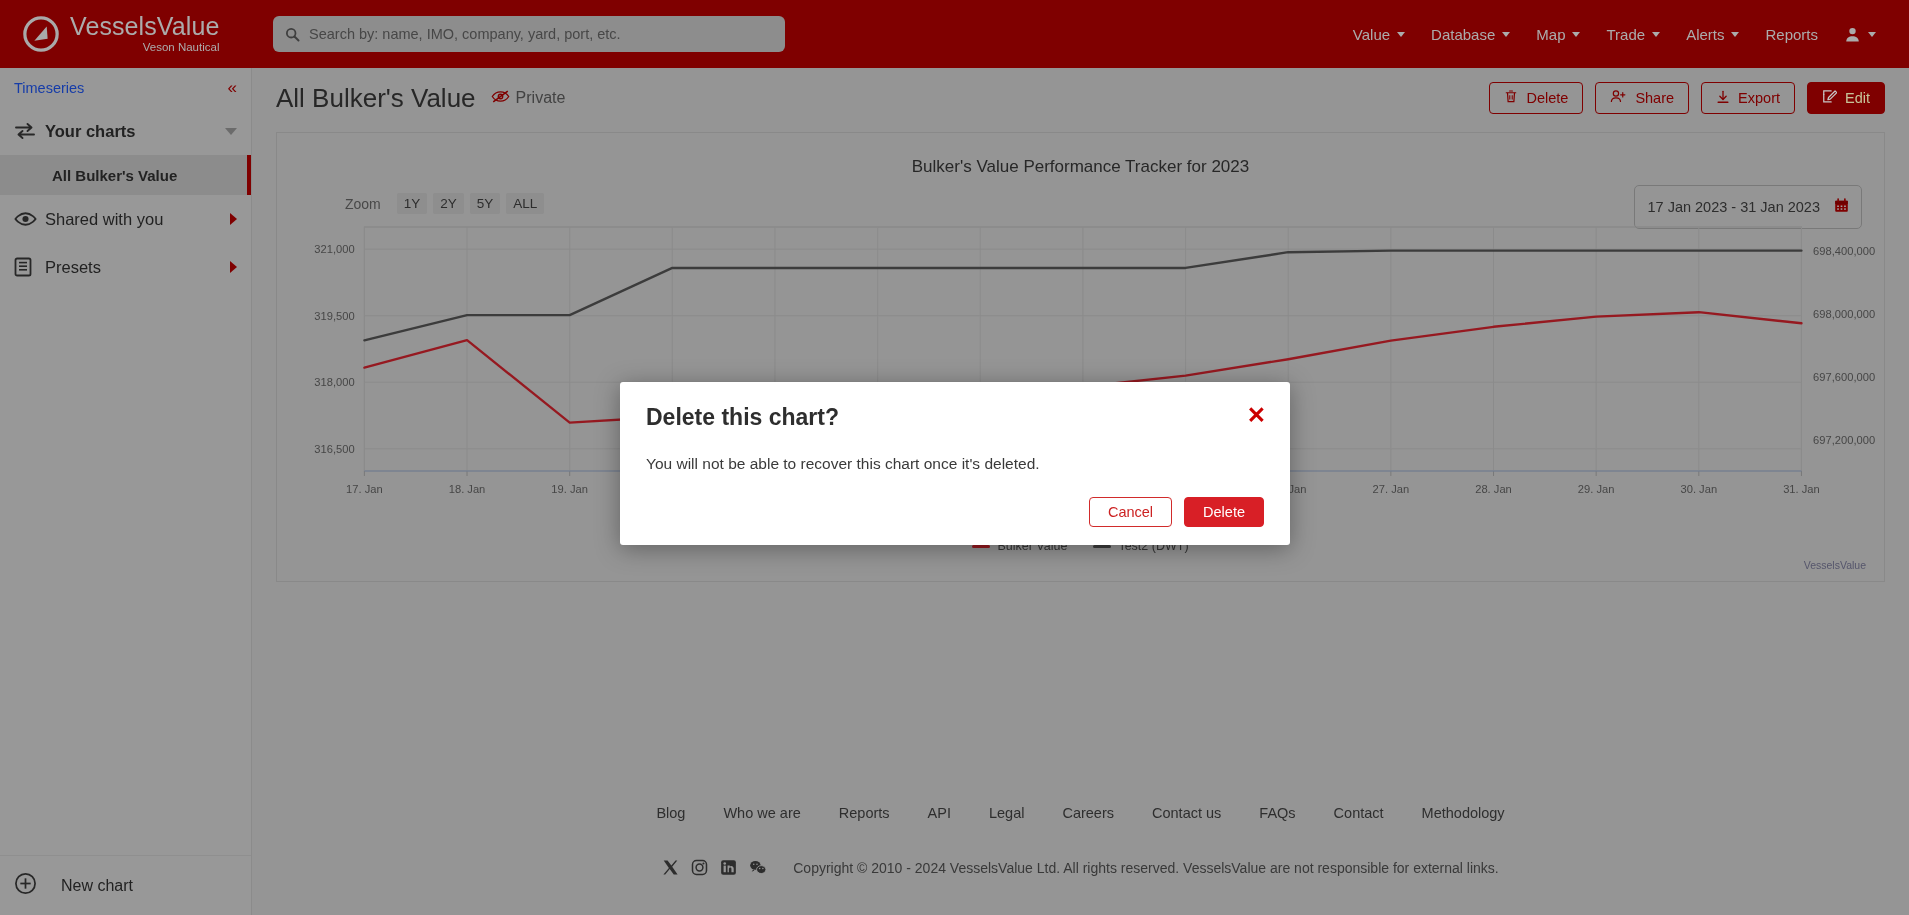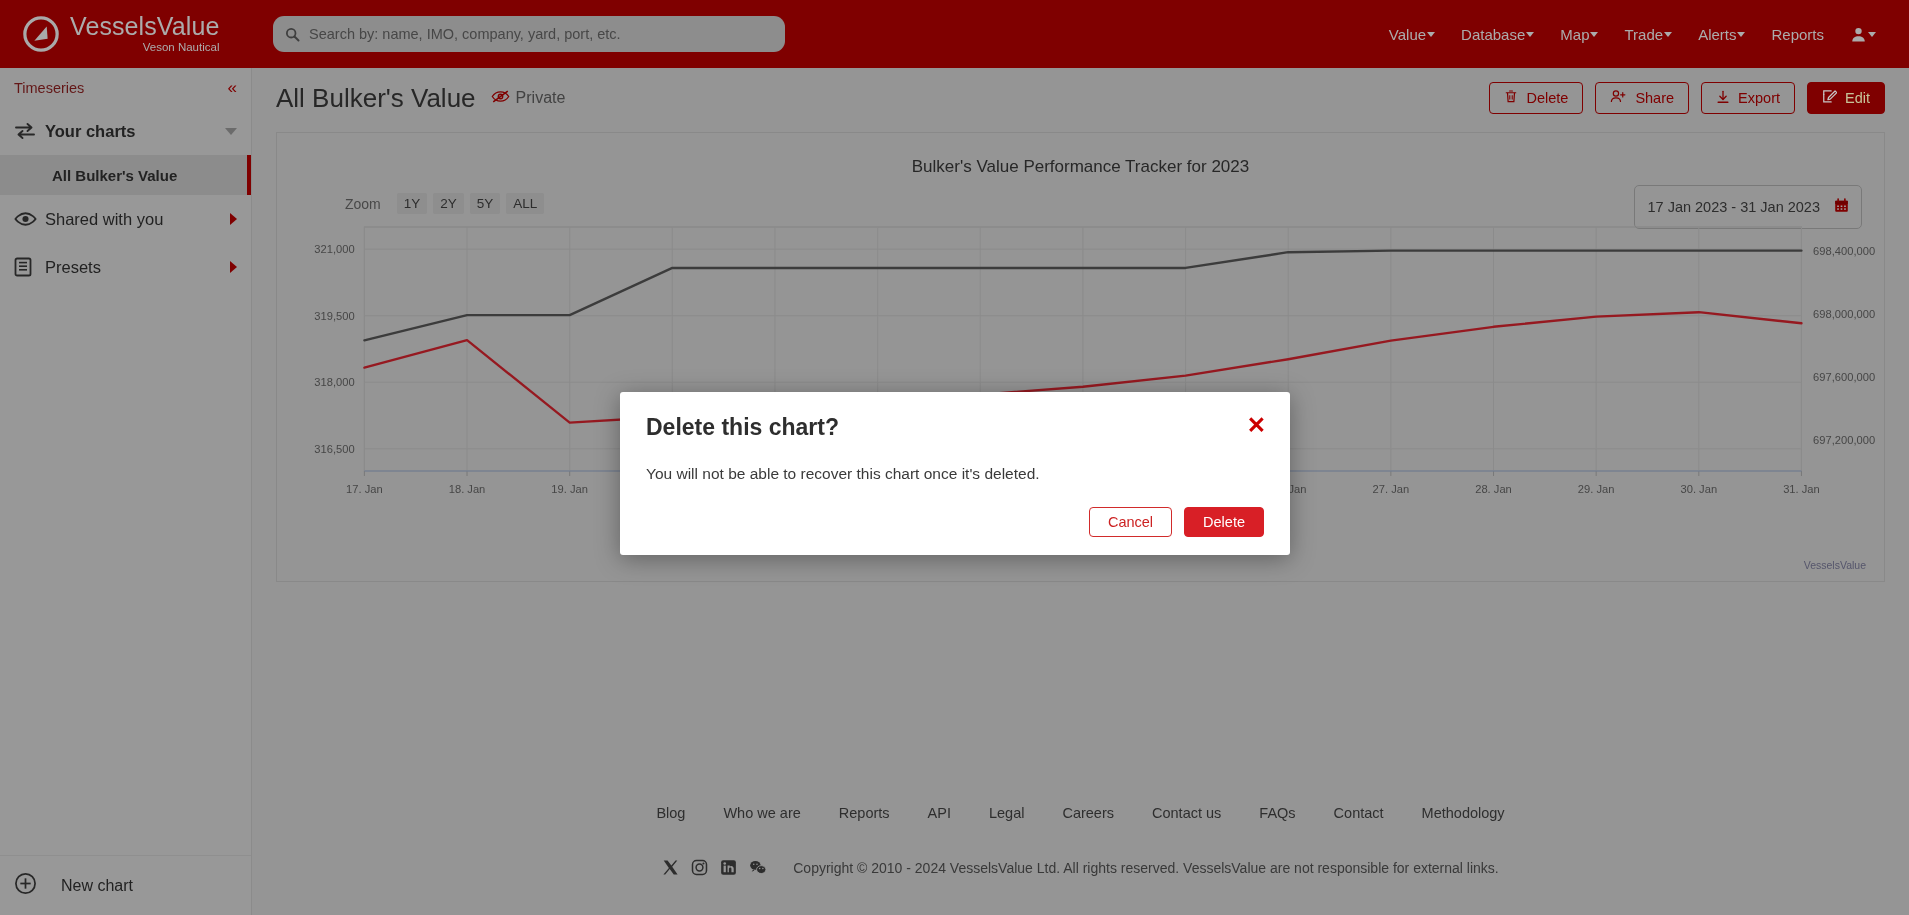--- a/index.html
+++ b/index.html
@@ -17,43 +17,43 @@
     position: absolute; top: 0; left: 0; width: 1909px; height: 68px;
     background: #a30000; display: flex; align-items: center;
   }
   .brand { display: flex; align-items: center; margin-left: 22px; }
   .brand-mark { width: 38px; height: 38px; flex: 0 0 38px; }
   .brand-text { margin-left: 10px; line-height: 1; }
   .brand-name { font-size: 25px; color: #dcdcdc; font-weight: 400; letter-spacing: .1px; }
   .brand-sub { font-size: 11.5px; color: #dcdcdc; text-align: right; margin-top: 3px; }
   .searchbox {
     position: absolute; left: 273px; top: 16px; width: 512px; height: 36px;
-    background: #b5b5b5; border-radius: 11px; display: flex; align-items: center; padding: 0 12px;
+    background: #b5b5b5; border-radius: 6px; display: flex; align-items: center; padding: 0 12px;
   }
   .searchbox .mag { width: 15px; height: 15px; flex: 0 0 15px; opacity: .85; }
   .searchbox input {
     border: 0; outline: 0; background: transparent; margin-left: 9px;
     font-family: inherit; font-size: 14.5px; color: #4a4a4a; width: 100%;
   }
   .searchbox input::placeholder { color: #5b5b5b; }
   .navitems { position: absolute; right: 20px; top: 0; height: 68px; display: flex; align-items: center; }
   .navitem {
-    display: flex; align-items: center; gap: 1px; color: #dcdcdc; font-size: 15px;
+    display: flex; align-items: center; gap: 7px; color: #dcdcdc; font-size: 15px;
     padding: 8px 13px; cursor: pointer; white-space: nowrap;
   }
   .caret { width: 0; height: 0; border-left: 4.5px solid transparent; border-right: 4.5px solid transparent; border-top: 5px solid #dcdcdc; }
   .user-ico { width: 17px; height: 17px; }
 
   
   .sidebar {
     position: absolute; top: 68px; left: 0; width: 252px; height: 847px;
     background: #c3c3c3; border-right: 1px solid #b2b2b2;
   }
   .sb-head { height: 39px; display: flex; align-items: center; padding: 0 14px; }
-  .sb-head-title { font-size: 14.5px; color: #7f1d1d; }
+  .sb-head-title { font-size: 14.5px; color: #1d4ed8; }
   .sb-collapse { margin-left: auto; color: #a30000; font-size: 17px; cursor: pointer; line-height: 1; }
   .sb-row {
     display: flex; align-items: center; height: 48px; padding: 0 14px; cursor: pointer; position: relative;
   }
   .sb-ico { width: 25px; flex: 0 0 25px; display: flex; align-items: center; color: #333; }
   .sb-label { font-size: 16.5px; color: #2c2c2c; font-weight: 700; margin-left: 6px; }
   .sb-label.reg { font-weight: 400; }
   .sb-arrow-down { margin-left: auto; width: 0; height: 0; border-left: 6px solid transparent; border-right: 6px solid transparent; border-top: 7px solid #8a8a8a; }
   .sb-arrow-right { margin-left: auto; width: 0; height: 0; border-top: 6px solid transparent; border-bottom: 6px solid transparent; border-left: 7px solid #a30000; }
   .sb-child {
@@ -113,21 +113,21 @@
   .f-links { display: flex; justify-content: center; align-items: center; gap: 38px; padding-top: 28px; }
   .f-links a { font-size: 14.5px; color: #3c3c3c; text-decoration: none; cursor: pointer; }
   .f-bottom { display: flex; justify-content: center; align-items: center; gap: 14px; padding-top: 38px; }
   .f-social { display: flex; align-items: center; gap: 12px; }
   .f-social span { cursor: pointer; display: inline-flex; color: #3a3a3a; }
   .f-copy { font-size: 14px; color: #4a4a4a; margin-left: 12px; }
 
   
   .modal {
     position: absolute; z-index: 60; left: 620px; top: 382px; width: 670px; min-height: 147px;
-    background: #fff; border-radius: 3px; box-shadow: 0 4px 24px rgba(0,0,0,.35); padding: 22px 26px 18px 26px; margin-top: 10px;
+    background: #fff; border-radius: 3px; box-shadow: 0 4px 24px rgba(0,0,0,.35); padding: 22px 26px 18px 26px;
   }
   .modal-title { font-size: 23px; color: #2e2e2e; font-weight: 700; }
   .modal-close { position: absolute; right: 24px; top: 22px; color: #cc0000; font-size: 23px; cursor: pointer; line-height: 1; font-weight: 700; }
   .modal-body { font-size: 15.5px; color: #3a3a3a; margin-top: 24px; }
   .modal-actions { display: flex; justify-content: flex-end; gap: 12px; margin-top: 24px; }
   .mbtn { height: 30px; padding: 0 18px; border-radius: 4px; font-size: 14.5px; cursor: pointer; font-family: inherit; }
   .mbtn.ghost { background: #fff; border: 1px solid #d12b2b; color: #cc2222; }
   .mbtn.danger { background: #d81f26; border: 1px solid #d81f26; color: #fff; }
 </style>
 </head>

